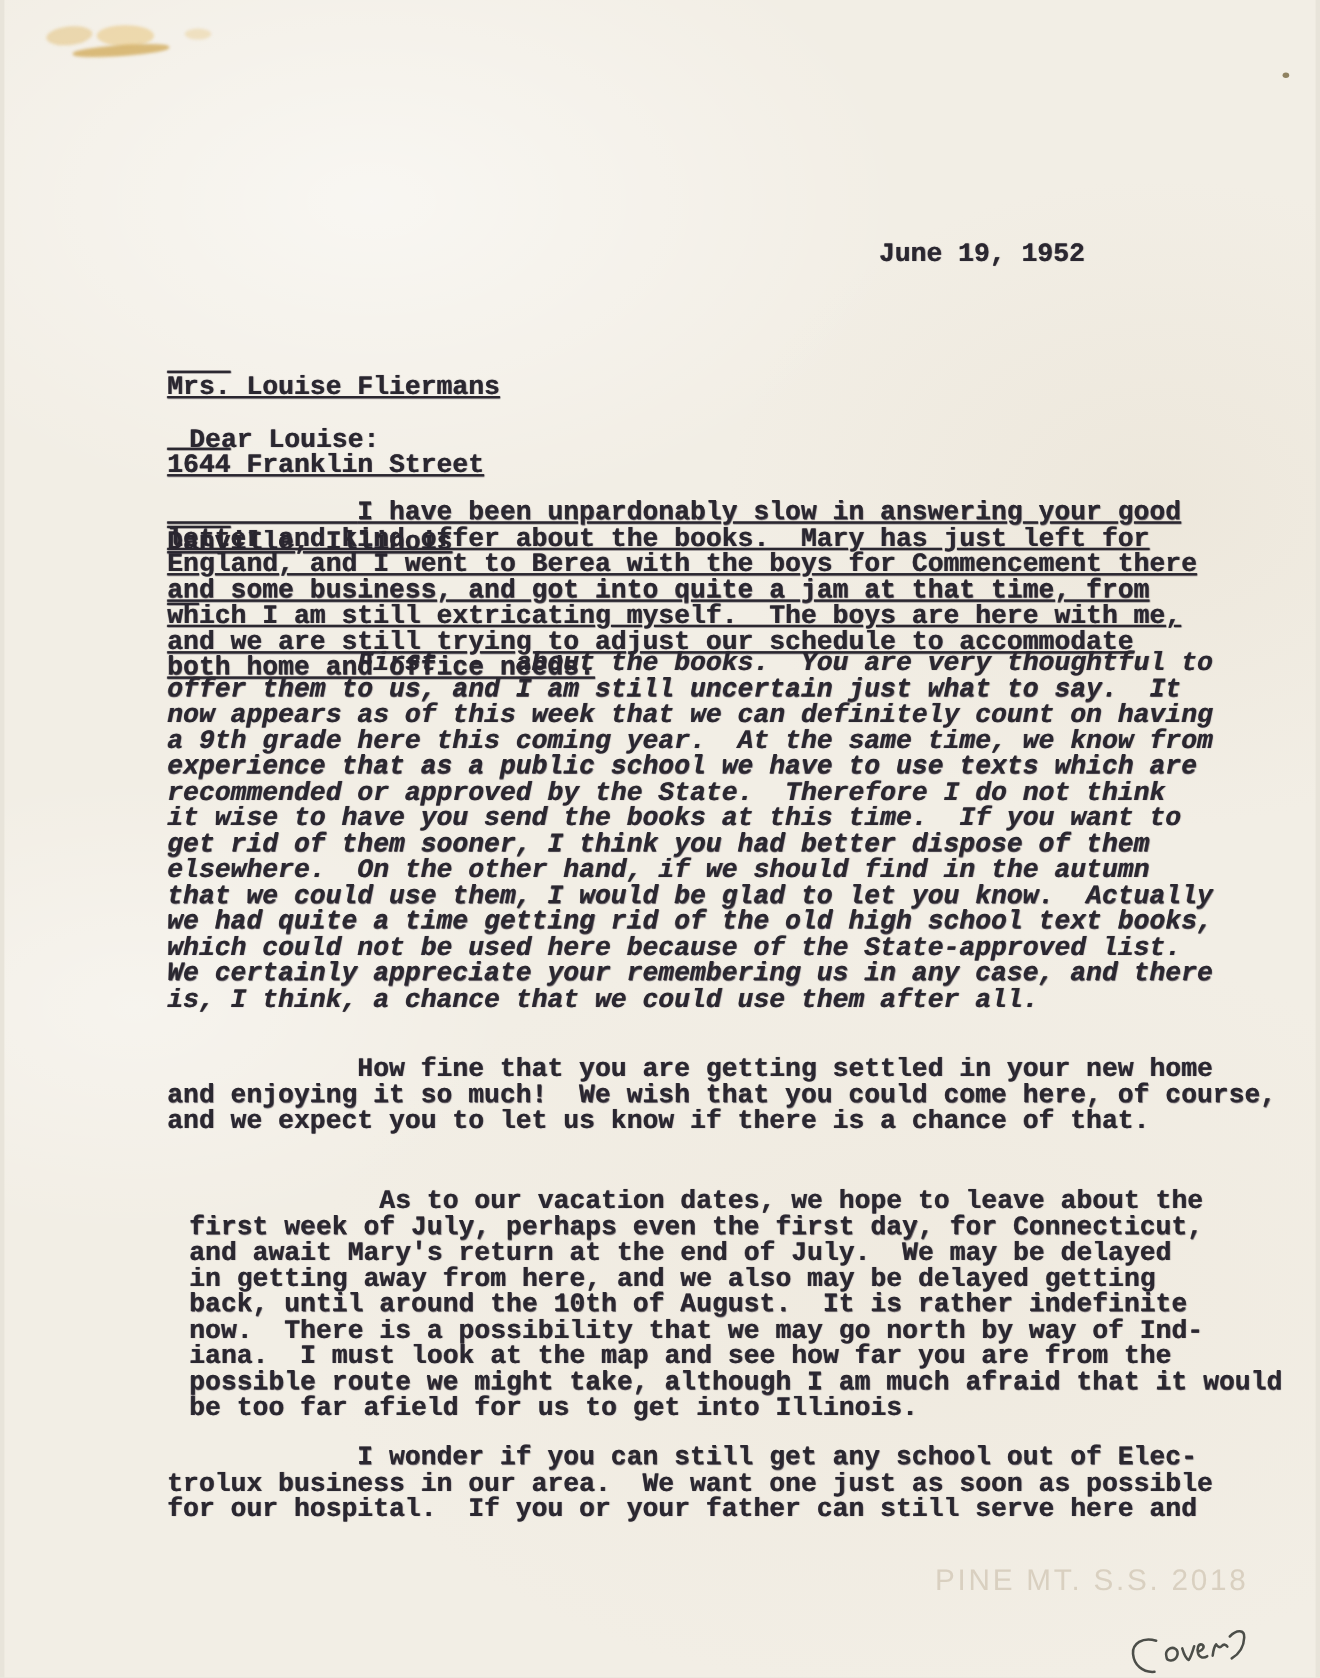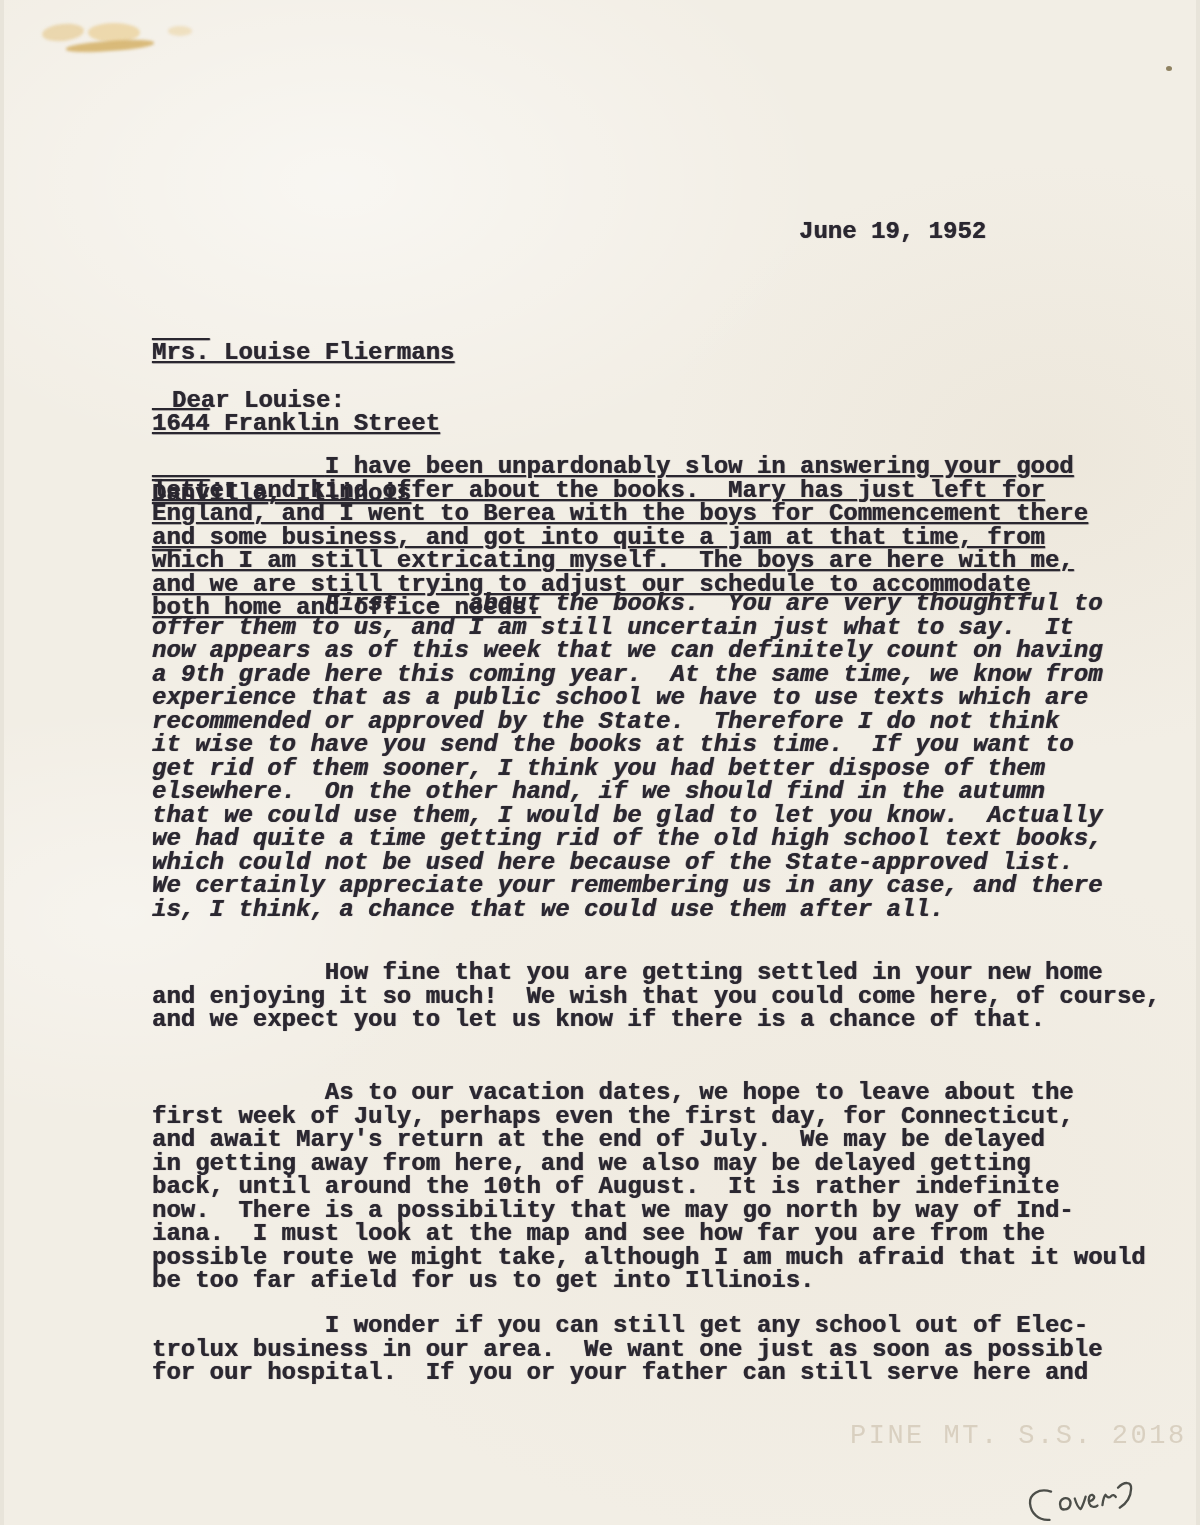--- a/index.html
+++ b/index.html
@@ -32,29 +32,29 @@
     white-space: pre-wrap;
     text-shadow: 0.5px 0.4px 0.8px rgba(38,32,44,0.70), -0.3px 0.2px 0.6px rgba(38,32,44,0.45);
   }
   .date       { left: 795px; top: 220px; }
   .address    { left: 148px; top: 294px; text-decoration: underline; }
   .salutation { left: 148px; top: 389px; margin-left: 20px; }
   .para       { left: 148px; width: 1010px; }
   .p1 { top: 455px; text-decoration: underline; }
   .p2 { top: 592px; font-style: italic; }
   .p3 { top: 961px; }
-  .p4 { top: 1081px; }
+  .p4 { top: 1081px; margin-left: 20px; }
   .p5 { top: 1314px; }
 
   
   .watermark {
     position: absolute;
     left: 846px;
     top: 1421px;
-    font-family: Liberation Mono, monospace;
+    font-family: Liberation Sans, sans-serif;
     font-size: 27px;
     font-weight: 400;
     letter-spacing: 2.5px;
     color: rgba(208,198,180,0.75);
     white-space: nowrap;
   }
 
   
   .stain { position: absolute; border-radius: 50%; filter: blur(1.5px); }
   .stain-a { left: 38px;  top: 24px; width: 42px; height: 17px; background: rgba(226,190,116,0.50); transform: rotate(-6deg); }

